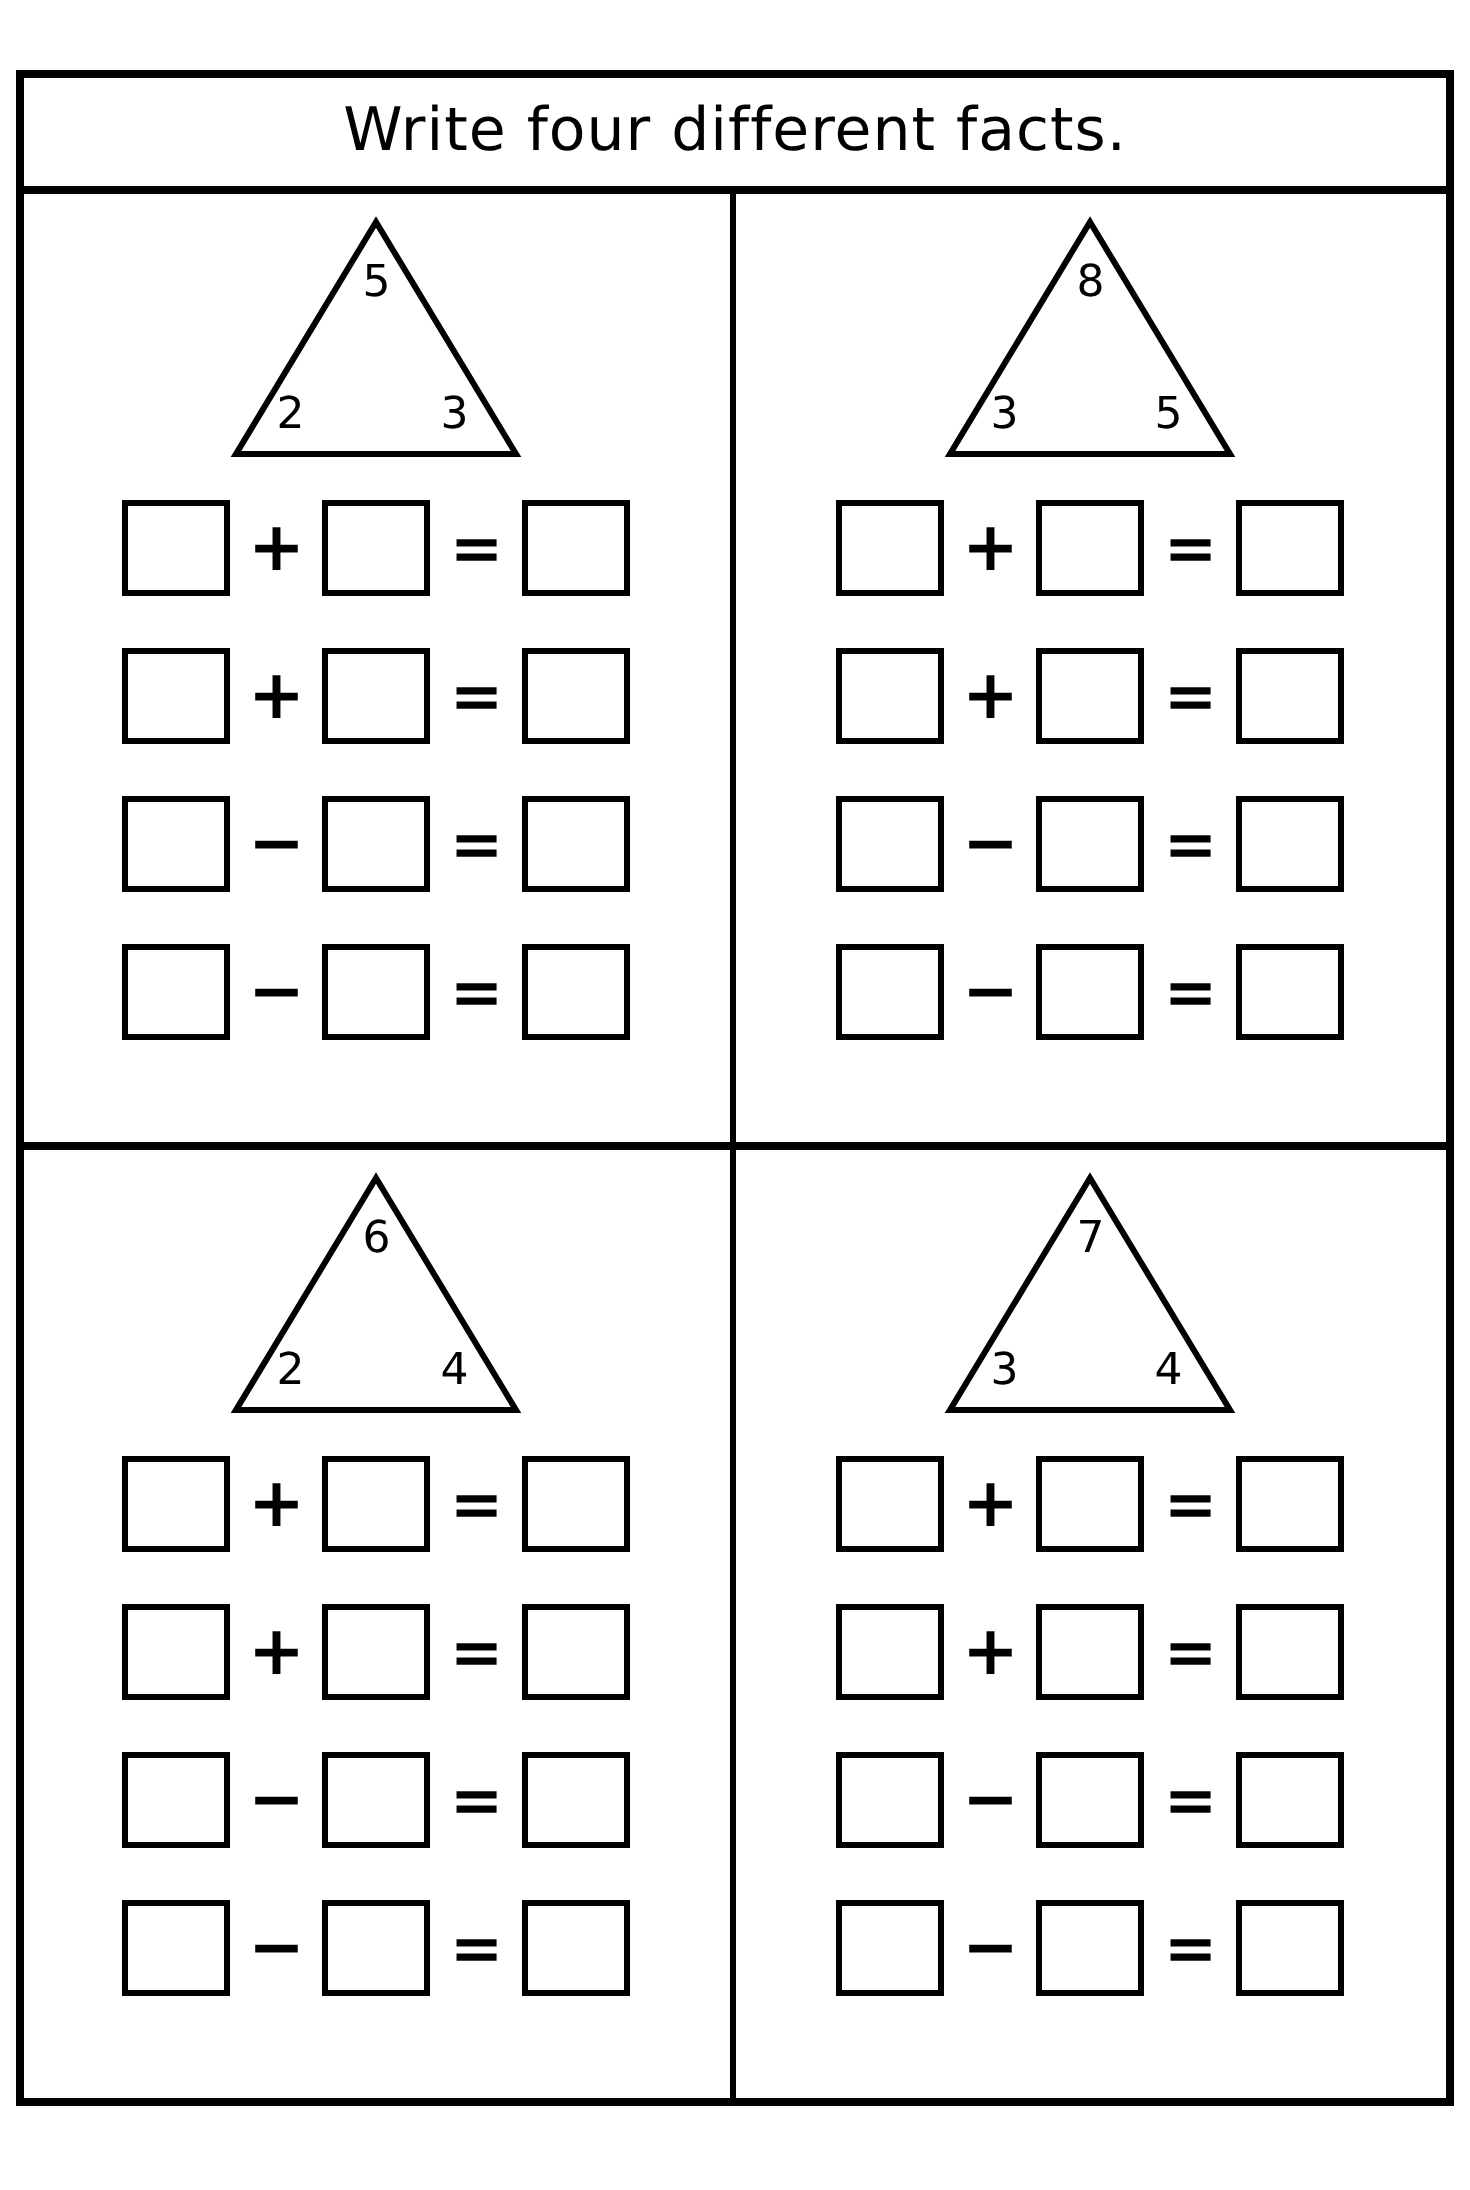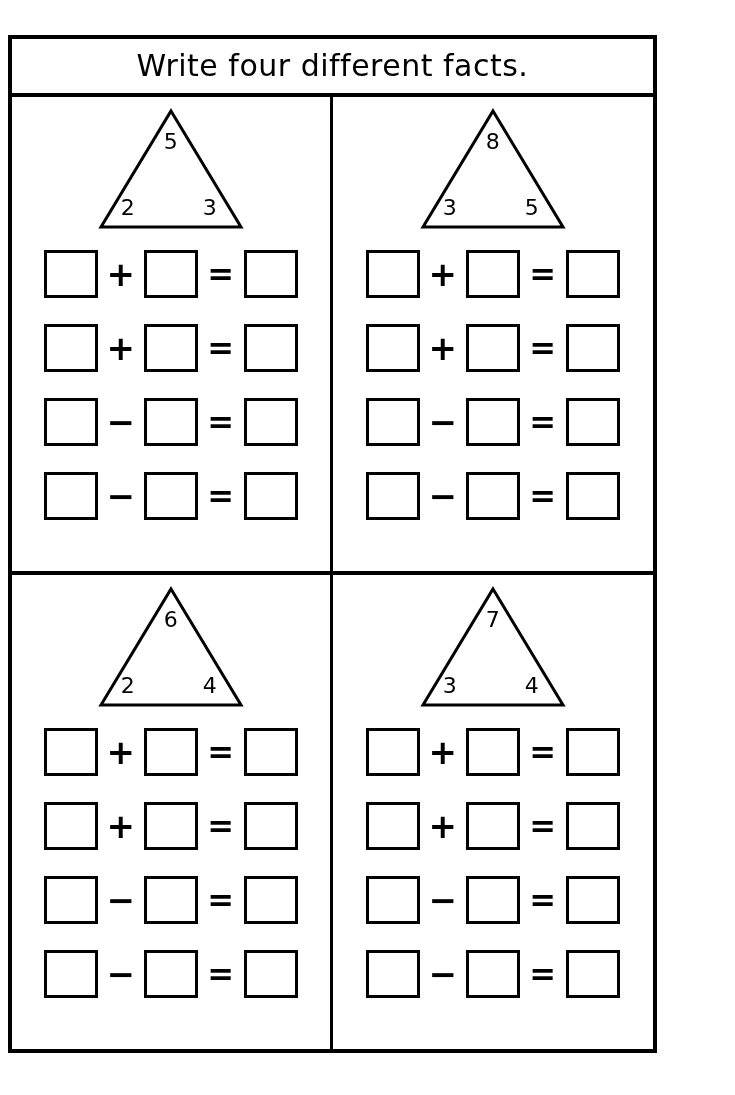--- a/index.html
+++ b/index.html
@@ -12,21 +12,21 @@
     height: 1095px;
     font-family: "DejaVu Sans", sans-serif;
     color: #000000;
     overflow: hidden;
   }
 
   .sheet {
     position: absolute;
     left: 8px;
     top: 35px;
-    width: 649px;
+    width: 719px;
     height: 1018px;
     box-sizing: border-box;
     border: 4px solid #000;
     background: #fff;
   }
 
   .title-bar {
     height: 58px;
     border-bottom: 4px solid #000;
     display: flex;

